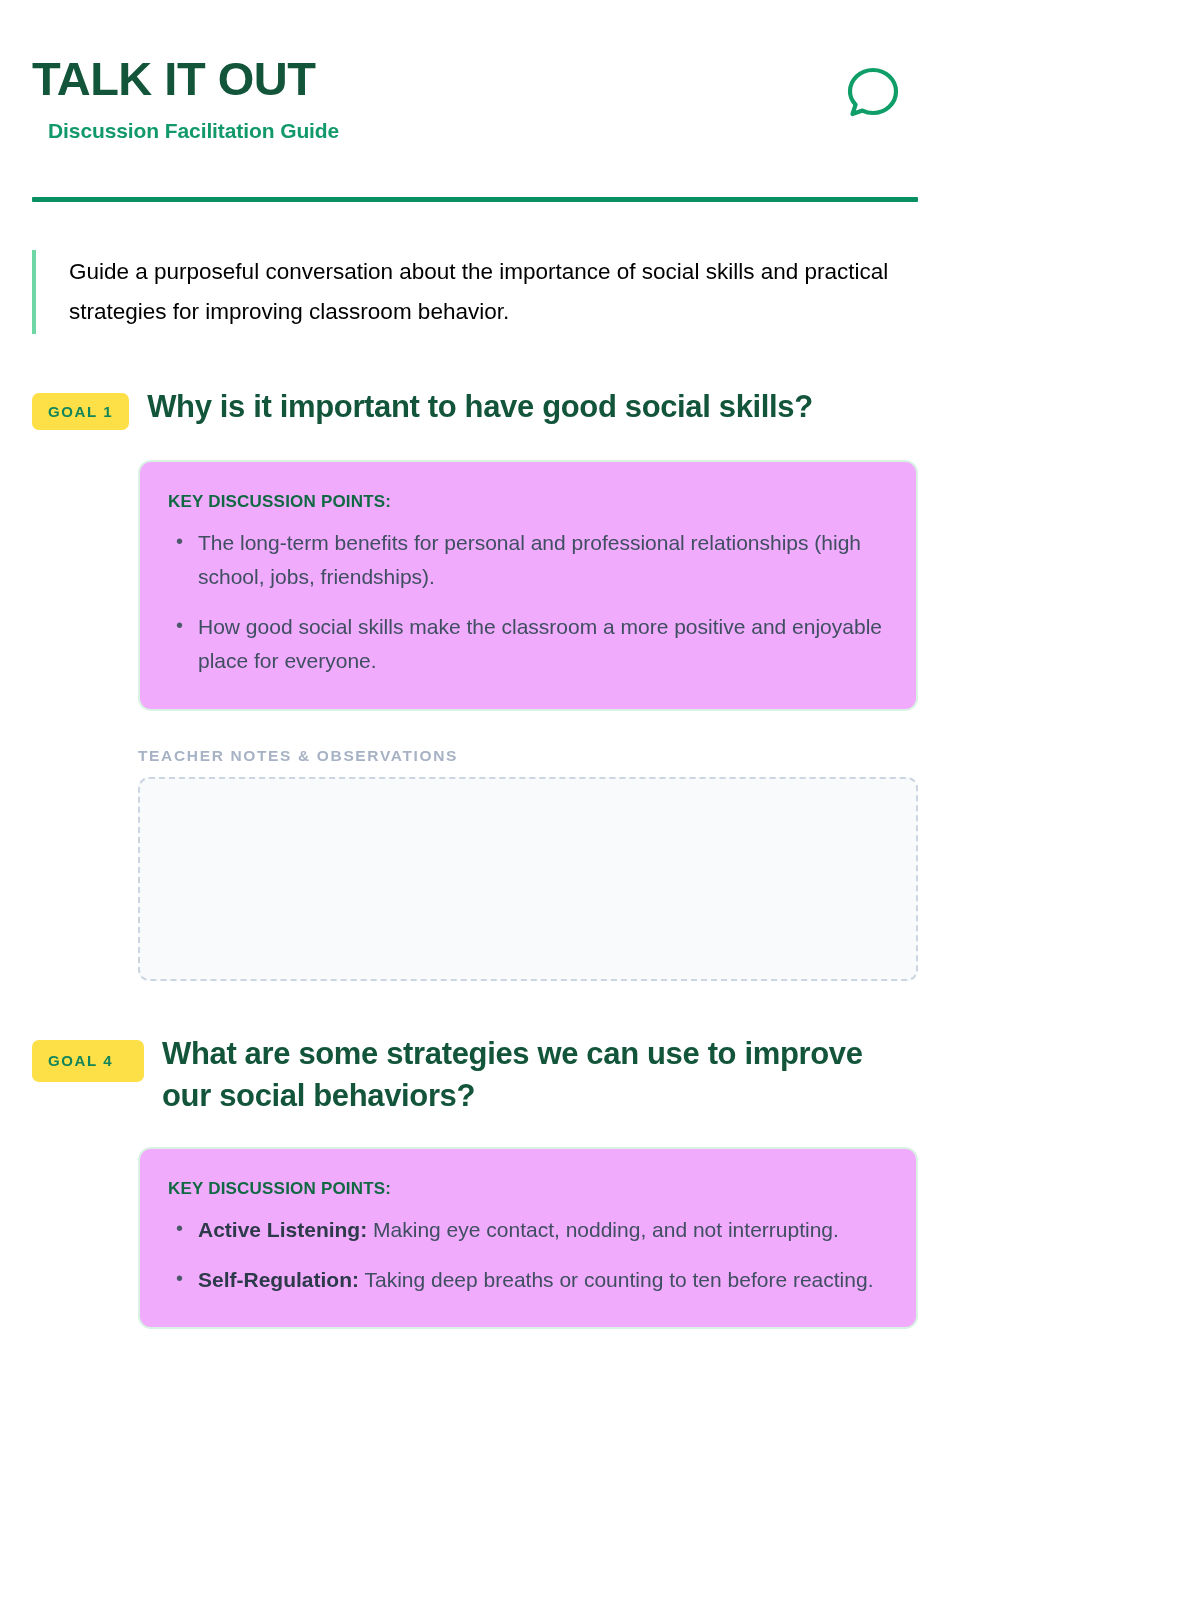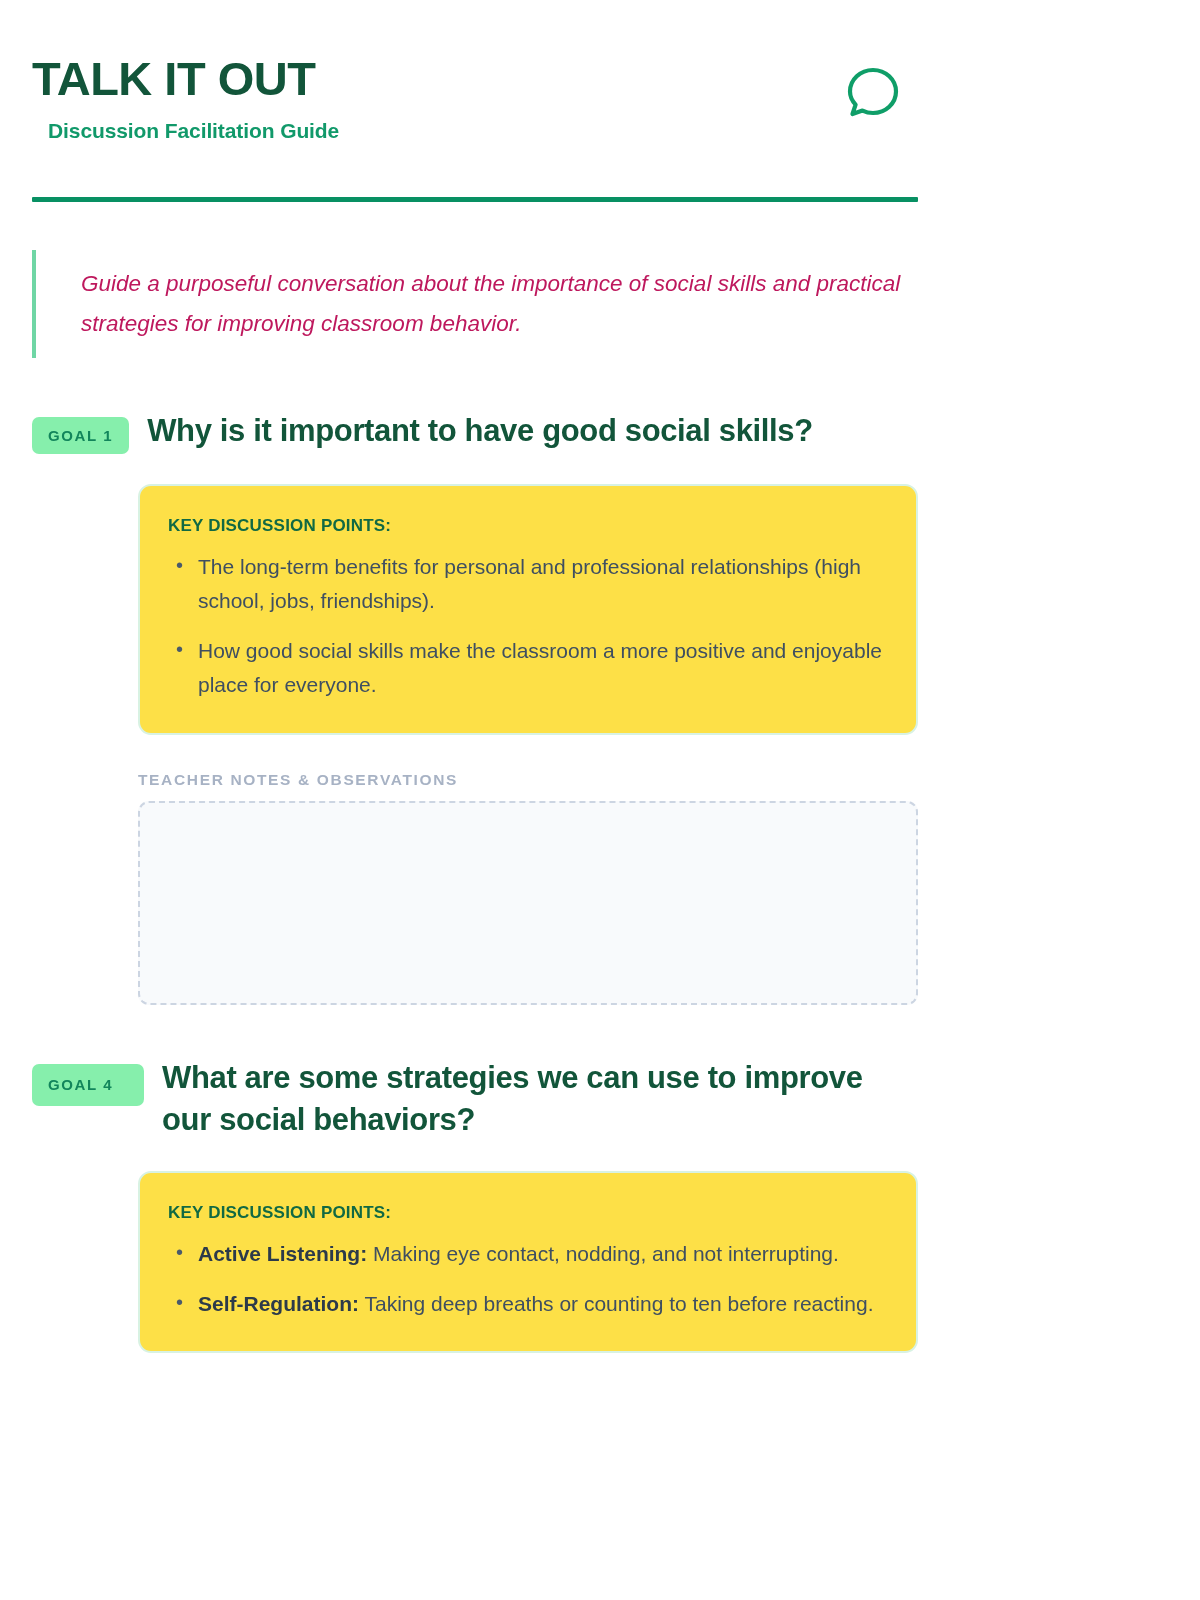--- a/index.html
+++ b/index.html
@@ -54,37 +54,36 @@
     border-radius: 1px;
   }
 
   
   .intro {
     margin-top: 48px;
     border-left: 4px solid #6fd6a5;
     padding: 2px 0 2px 33px;
   }
   .intro p {
-    margin: 12px;
+    margin: 0;
     font-size: 22.5px;
     line-height: 1.78;
-    font-style: italic;
-    color: #be185d;
+    color: #000000;
   }
 
   
   .goal { margin-top: 52px; }
   .goal-head {
     display: flex;
     align-items: flex-start;
     gap: 18px;
   }
   .goal-badge {
     flex: 0 0 auto;
-    background: #86efac;
+    background: #fde047;
     color: #12855b;
     font-size: 15px;
     font-weight: bold;
     letter-spacing: 1.6px;
     border-radius: 7px;
     padding: 10px 16px;
     margin-top: 7px;
     white-space: normal;
   }
   .goal-badge.wide { width: 80px; line-height: 1.5; }
@@ -99,21 +98,21 @@
   }
 
   
   .goal-body {
     margin-left: 106px;
     margin-top: 30px;
   }
   .points-card {
     border: 2px solid #d8f2e3;
     border-radius: 13px;
-    background: #fde047;
+    background: #f0abfc;
     padding: 30px 34px 30px 28px;
   }
   .points-label {
     font-size: 17px;
     font-weight: bold;
     color: #116943;
     letter-spacing: 0.2px;
     margin: 0 0 14px 0;
   }
   ul.points {

